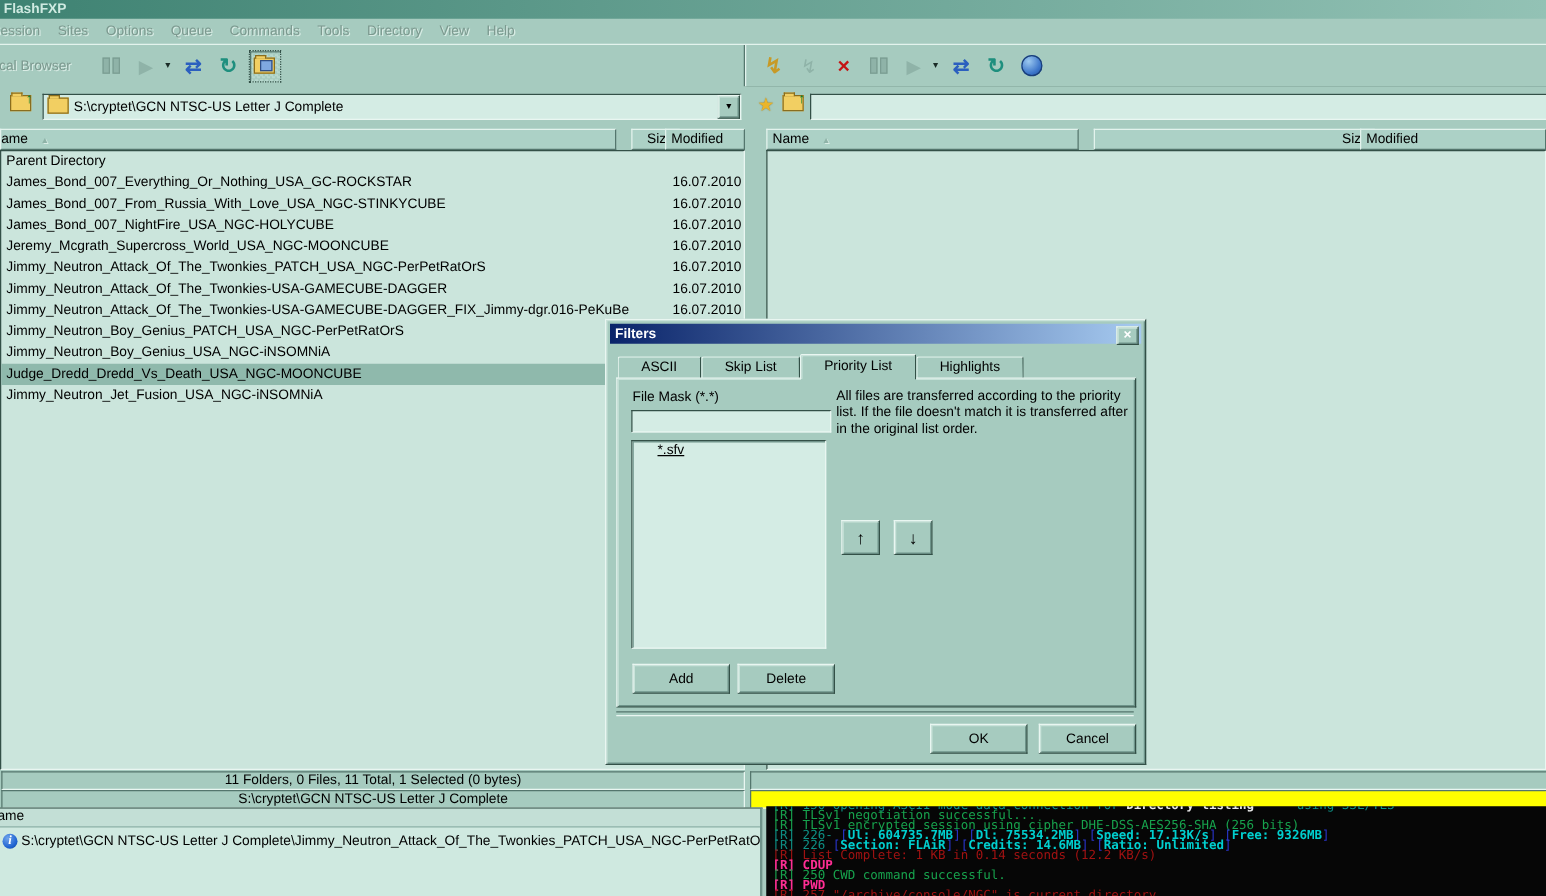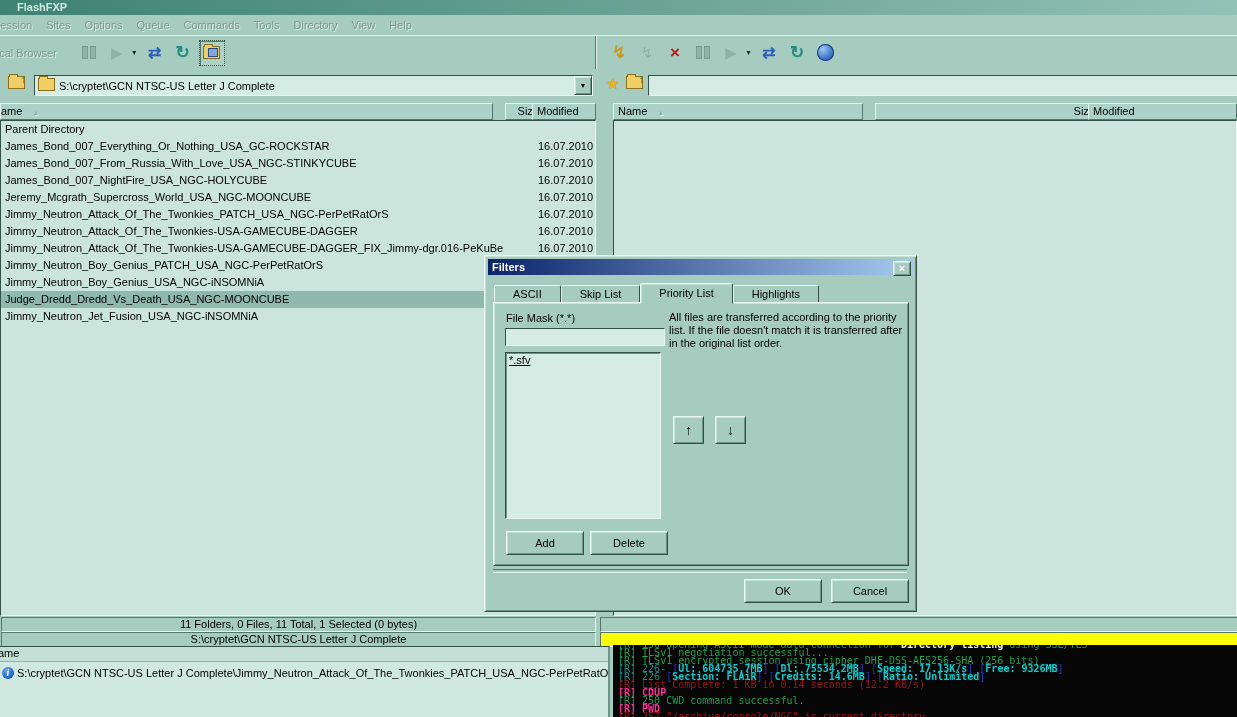--- a/index.html
+++ b/index.html
@@ -9,21 +9,21 @@
   .btn{background:#A6CBBF;border:1px solid;border-color:#E9F6F1 #335047 #335047 #E9F6F1;
        box-shadow:inset 1px 1px 0 #C9E3DA, inset -1px -1px 0 #6E948A;
        display:flex;align-items:center;justify-content:center;cursor:default;}
   .sunken{border:1px solid;border-color:#335047 #E9F6F1 #E9F6F1 #335047;
           box-shadow:inset 1px 1px 0 #6E948A;}
   .field{background:#D4ECE4;border:1px solid;border-color:#335047 #E9F6F1 #E9F6F1 #335047;}
 
   
   .titlebar{left:0;top:0;width:1237px;height:15px;
             background:linear-gradient(90deg,#3E8272,#93C2B5);
-            color:#CFEAE1;font-weight:bold;line-height:15px;padding-left:17px;box-sizing:border-box;}
+            color:#CFEAE1;font-weight:bold;line-height:15px;padding-left:3px;box-sizing:border-box;}
   .menubar{left:0;top:15px;width:1237px;height:20px;line-height:20px;}
   .menu-item{display:inline-block;padding:0 7px;color:#7C998F;text-shadow:1px 1px 0 #D9ECE5;}
   .menu-item:first-child{margin-left:-14px;}
 
   
   .tbrow{left:0;top:35px;width:1237px;height:33px;border-top:1px solid #E3F3ED;}
   .tb-left{left:0;top:0;width:596px;height:33px;display:flex;align-items:center;}
   .tb-right{left:596px;top:0;width:641px;height:33px;display:flex;align-items:center;
             border-left:1px solid #E3F3ED;box-shadow:-1px 0 0 #54766D;}
   .tb-label{margin-left:-13px;color:#7C998F;text-shadow:1px 1px 0 #D9ECE5;margin-right:18px;}
@@ -120,21 +120,21 @@
        border-top-left-radius:2px;border-top-right-radius:2px;margin-right:0;margin-top:47px;}
   .tab.active{height:19px;line-height:18px;position:relative;top:1px;z-index:2;
        box-shadow:inset 1px 1px 0 #C9E3DA;}
   #tabpage{position:absolute;left:8px;top:46px;width:414px;height:262px;
            border:1px solid;border-color:#E9F6F1 #335047 #335047 #E9F6F1;
            box-shadow:inset 1px 1px 0 #C9E3DA, inset -1px -1px 0 #6E948A;}
   #mask-label{position:absolute;left:21px;top:56px;}
   #mask-input{position:absolute;left:20px;top:72px;width:154px;height:16px;
               font-family:"Liberation Sans",sans-serif;font-size:11px;padding:0 2px;}
   #prio-list{position:absolute;left:20px;top:96px;width:154px;height:165px;background:#D4ECE4;}
-  .plitem{padding:1px 3px;line-height:13px;text-decoration:underline;}
+  .plitem{padding:1px 20px;line-height:13px;text-decoration:underline;}
   .arrowbtn{position:absolute;width:29px;height:26px;font-size:14px;font-weight:bold;}
   #btn-up{left:188px;top:160px;}
   #btn-down{left:230px;top:160px;}
   #dlg-desc{position:absolute;left:184px;top:55px;width:234px;line-height:13px;}
   .pushbtn{position:absolute;width:76px;height:22px;font-size:11px;}
   #btn-add{left:21px;top:275px;}
   #btn-del{left:105px;top:275px;}
   #dlg-sep{position:absolute;left:8px;top:313px;width:414px;height:2px;
            border-top:1px solid #54766D;border-bottom:1px solid #E9F6F1;}
   #btn-ok{left:259px;top:323px;}
@@ -241,21 +241,21 @@
   <div id="queue-header">
     <span>Name</span>
   </div>
   <div class="qrow">
     <span class="info-ic">i</span>
     <span>S:\cryptet\GCN NTSC-US Letter J Complete\Jimmy_Neutron_Attack_Of_The_Twonkies_PATCH_USA_NGC-PerPetRatOrS\</span>
   </div>
 </div>
 
 <div class="abs" id="terminal">
-    <div class="tline"><span style="color: rgb(14, 143, 132);">[R] 150 Opening ASCII mode data connection for </span><b style="color: rgb(233, 233, 233);">Directory listing</b><span style="color: rgb(14, 143, 132);"> using SSL/TLS</span></div>
+    <div class="tline"><span style="color: rgb(14, 143, 132);">[R] 150 Opening ASCII mode data connection for </span><b style="color: rgb(233, 233, 233);">Directory listing</b><span style="color: rgb(14, 143, 132); margin-left: 28px;"> using SSL/TLS</span></div>
     <div class="tline"><span style="color: rgb(23, 162, 77);">[R] TLSv1 negotiation successful...</span></div>
     <div class="tline"><span style="color: rgb(23, 162, 77);">[R] TLSv1 encrypted session using cipher DHE-DSS-AES256-SHA (256 bits)</span></div>
     <div class="tline"><span style="color: rgb(14, 143, 132);">[R] 226-  </span><span style="color: rgb(42, 53, 204);">[</span><b style="color: rgb(0, 207, 207);">Ul: 604735.7MB</b><span style="color: rgb(42, 53, 204);">] </span><span style="color: rgb(42, 53, 204);">[</span><b style="color: rgb(0, 207, 207);">Dl: 75534.2MB</b><span style="color: rgb(42, 53, 204);">] </span><span style="color: rgb(42, 53, 204);">[</span><b style="color: rgb(0, 207, 207);">Speed: 17.13K/s</b><span style="color: rgb(42, 53, 204);">] </span><span style="color: rgb(42, 53, 204);">[</span><b style="color: rgb(0, 207, 207);">Free: 9326MB</b><span style="color: rgb(42, 53, 204);">]</span></div>
     <div class="tline"><span style="color: rgb(14, 143, 132);">[R] 226   </span><span style="color: rgb(42, 53, 204);">[</span><b style="color: rgb(0, 207, 207);">Section: FLAiR</b><span style="color: rgb(42, 53, 204);">] </span><span style="color: rgb(42, 53, 204);">[</span><b style="color: rgb(0, 207, 207);">Credits: 14.6MB</b><span style="color: rgb(42, 53, 204);">] </span><span style="color: rgb(42, 53, 204);">[</span><b style="color: rgb(0, 207, 207);">Ratio: Unlimited</b><span style="color: rgb(42, 53, 204);">]</span></div>
     <div class="tline"><span style="color: rgb(160, 18, 18);">[R] List Complete: 1 KB in 0.14 seconds (12.2 KB/s)</span></div>
     <div class="tline"><b style="color: rgb(255, 46, 148);">[R] CDUP</b></div>
     <div class="tline"><span style="color: rgb(23, 162, 77);">[R] 250 CWD command successful.</span></div>
     <div class="tline"><b style="color: rgb(255, 46, 148);">[R] PWD</b></div>
     <div class="tline"><span style="color: rgb(160, 18, 18);">[R] 257 "/archive/console/NGC" is current directory</span></div>
   </div>

